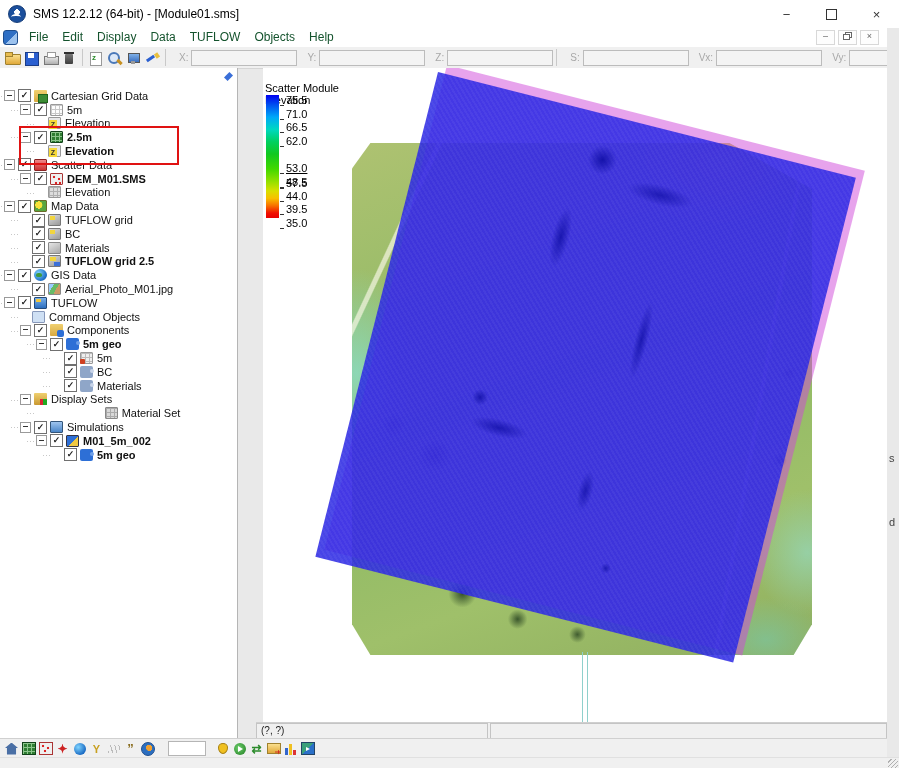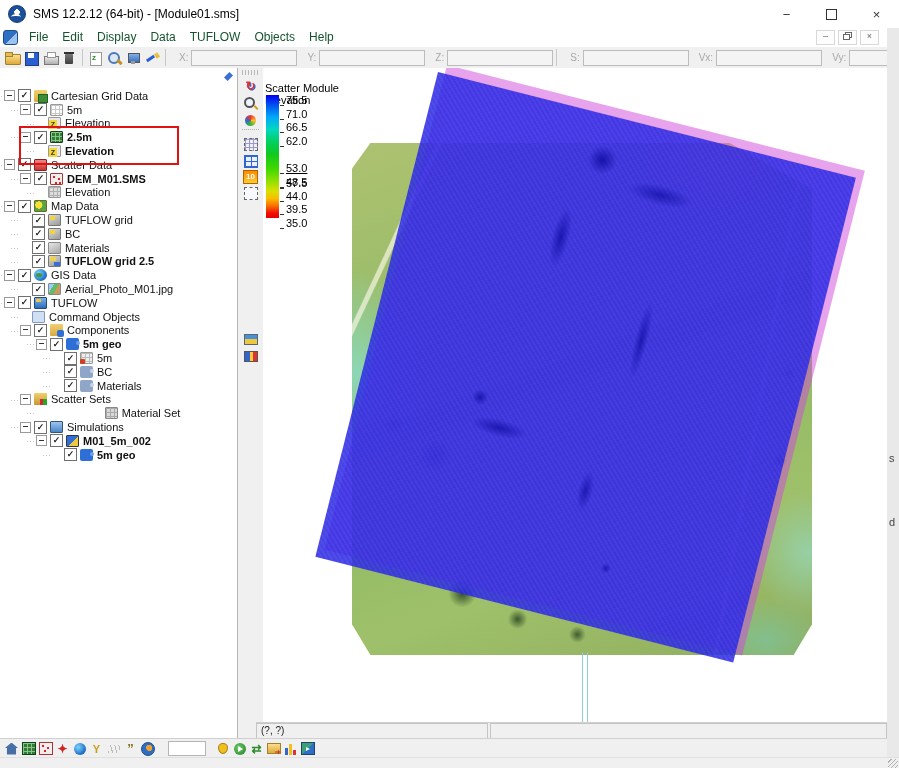--- a/index.html
+++ b/index.html
@@ -450,21 +450,21 @@
         </div>
         <div class="trow" style="padding-left: 52px; background-image: repeating-linear-gradient(90deg, rgb(200, 200, 200) 0px, rgb(200, 200, 200) 1px, transparent 1px, transparent 3px); background-repeat: no-repeat; background-size: 9px 1px; background-position: 43px 7px;">
           <span class="exp-sp"></span>
           <span class="chk">✓</span>
           <span class="ti i-puzzle-gray"></span>
           <span class="tl">Materials</span>
         </div>
         <div class="trow" style="padding-left: 20px; background-image: repeating-linear-gradient(90deg, rgb(200, 200, 200) 0px, rgb(200, 200, 200) 1px, transparent 1px, transparent 3px); background-repeat: no-repeat; background-size: 9px 1px; background-position: 11px 7px;">
           <span class="exp"></span>
           <span class="ti i-folder-material"></span>
-          <span class="tl">Scatter Sets</span>
+          <span class="tl">Display Sets</span>
         </div>
         <div class="trow" style="padding-left: 36px; background-image: repeating-linear-gradient(90deg, rgb(200, 200, 200) 0px, rgb(200, 200, 200) 1px, transparent 1px, transparent 3px); background-repeat: no-repeat; background-size: 9px 1px; background-position: 27px 7px; justify-content: center;">
           <span class="exp-sp"></span>
           <span class="ti i-material-set"></span>
           <span class="tl">Material Set</span>
         </div>
         <div class="trow" style="padding-left: 20px; background-image: repeating-linear-gradient(90deg, rgb(200, 200, 200) 0px, rgb(200, 200, 200) 1px, transparent 1px, transparent 3px); background-repeat: no-repeat; background-size: 9px 1px; background-position: 11px 7px;">
           <span class="exp"></span>
           <span class="chk">✓</span>
           <span class="ti i-folder-sim"></span>
@@ -479,36 +479,20 @@
         <div class="trow b" style="padding-left: 52px; background-image: repeating-linear-gradient(90deg, rgb(200, 200, 200) 0px, rgb(200, 200, 200) 1px, transparent 1px, transparent 3px); background-repeat: no-repeat; background-size: 9px 1px; background-position: 43px 7px;">
           <span class="exp-sp"></span>
           <span class="chk">✓</span>
           <span class="ti i-puzzle"></span>
           <span class="tl">5m geo</span>
         </div>
       </div>
     <div id="tree-highlight"></div>
   </div>
 
-  <div id="palette">
-    <div id="palette-handle"></div>
-    <div id="palette-icons">
-        <div class="pic icn-rotate"></div>
-        <div class="pic icn-zoom"></div>
-        <div class="pic icn-pan"></div>
-        <div class="pal-sep"></div>
-        <div class="pic icn-gridsel"></div>
-        <div class="pic icn-gridframe"></div>
-        <div class="icn-ten">10</div>
-        <div class="pic icn-selbox"></div>
-        <div class="pal-gap"></div>
-        <div class="pic icn-measure"></div>
-        <div class="pic icn-dispopt"></div>
-      </div>
-  </div>
 
   <div id="canvas">
     <div id="photo"></div>
     <div id="scatter-edge"></div>
     <div id="grid-overlay"></div>
     <div id="road"></div>
     <div id="legend">
       <div id="legend-title">Scatter Module Elevation</div>
       <div id="legend-bar"></div>
       <div id="legend-labels">

